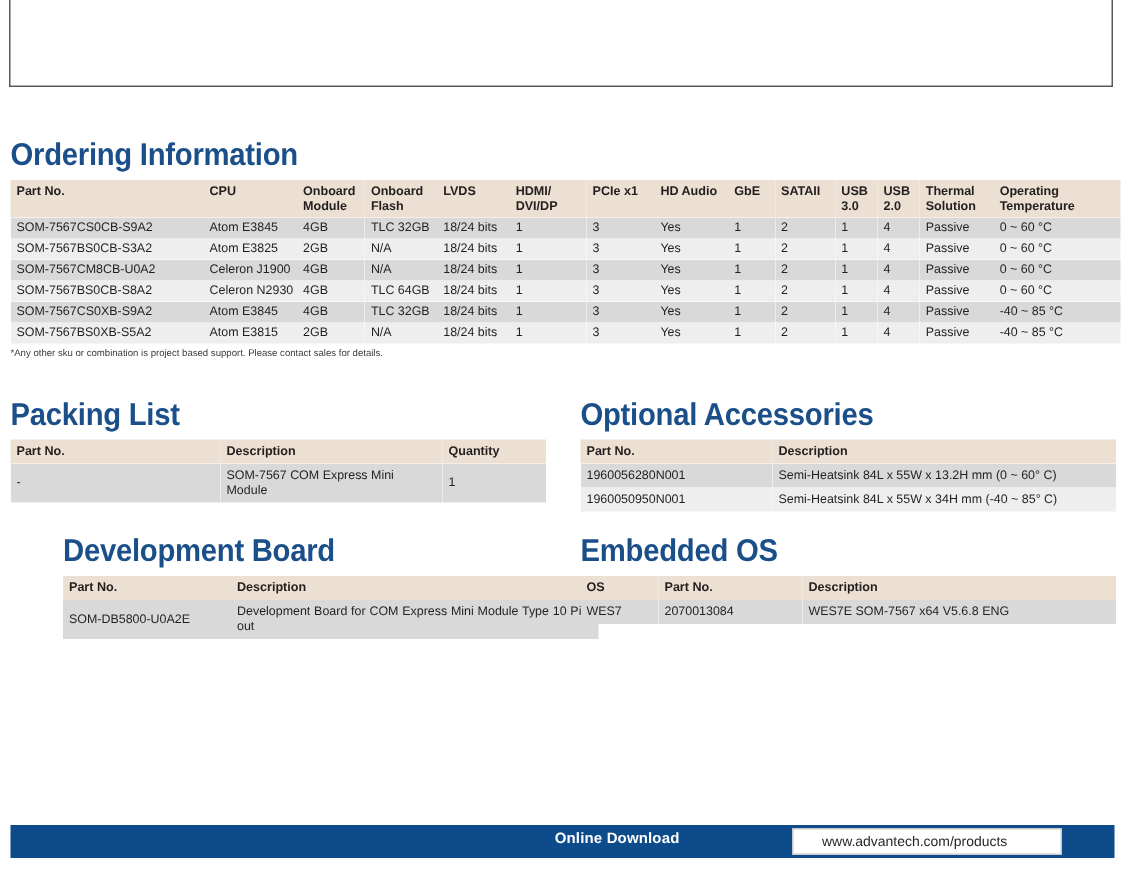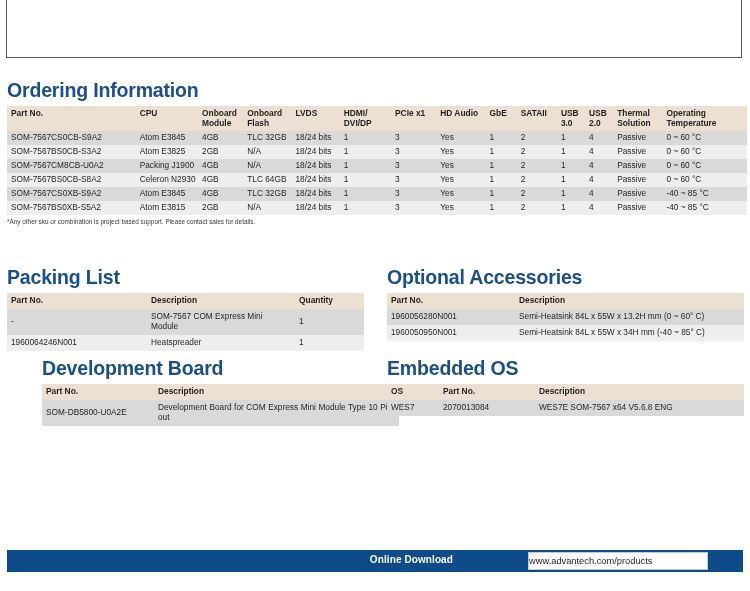--- a/index.html
+++ b/index.html
@@ -74,21 +74,21 @@
   .footnote {
     font-size: 6.4px;
     color: #3b3b3b;
     margin-top: 3px;
     line-height: 1.2;
   }
 
   
   .block { position: absolute; }
 
-  #ordering-block { left: 7px; top: 79px; width: 740px; }
+  #ordering-block { left: 7px; top: 93px; width: 740px; }
   #ordering-block .sec-h { margin-bottom: 6px; }
 
   #packing-block  { left: 7px;   top: 266px; width: 337px; }
   #optional-block { left: 387px; top: 266px; width: 357px; }
   #devboard-block { left: 7px;   top: 357px; width: 357px; margin-left: 35px; }
   #embedded-block { left: 387px; top: 357px; width: 357px; }
 
   #packing-block .sec-h,
   #optional-block .sec-h,
   #devboard-block .sec-h,
@@ -128,21 +128,21 @@
     position: absolute;
     left: 528px;
     top: 552px;
     width: 180px;
     height: 18px;
     background: #ffffff;
     border: 1px solid #c9c9c9;
     box-sizing: border-box;
     display: flex;
     align-items: center;
-    padding-left: 0;
+    padding-left: 19px;
   }
   #footer-url-box span {
     font-size: 9.3px;
     color: #231f20;
     white-space: nowrap;
   }
 </style>
 </head>
 <body>
 
@@ -220,21 +220,21 @@
           <td>Yes</td>
           <td>1</td>
           <td>2</td>
           <td>1</td>
           <td>4</td>
           <td>Passive</td>
           <td>0 ~ 60 °C</td>
         </tr>
         <tr>
           <td>SOM-7567CM8CB-U0A2</td>
-          <td>Packing J1900</td>
+          <td>Celeron J1900</td>
           <td>4GB</td>
           <td>N/A</td>
           <td>18/24 bits</td>
           <td>1</td>
           <td>3</td>
           <td>Yes</td>
           <td>1</td>
           <td>2</td>
           <td>1</td>
           <td>4</td>
@@ -308,25 +308,20 @@
         <th>Description</th>
         <th>Quantity</th>
       </tr>
     </thead>
     <tbody>
         <tr>
           <td>-</td>
           <td>SOM-7567 COM Express Mini Module</td>
           <td>1</td>
         </tr>
-        <tr>
-          <td>1960064246N001</td>
-          <td>Heatspreader</td>
-          <td>1</td>
-        </tr>
       </tbody>
   </table>
 </div>
 
 <div class="block" id="optional-block">
   <div class="sec-h">Optional Accessories</div>
   <table class="spec small">
     <colgroup>
         <col style="width:128px">
         <col style="width:229px">

